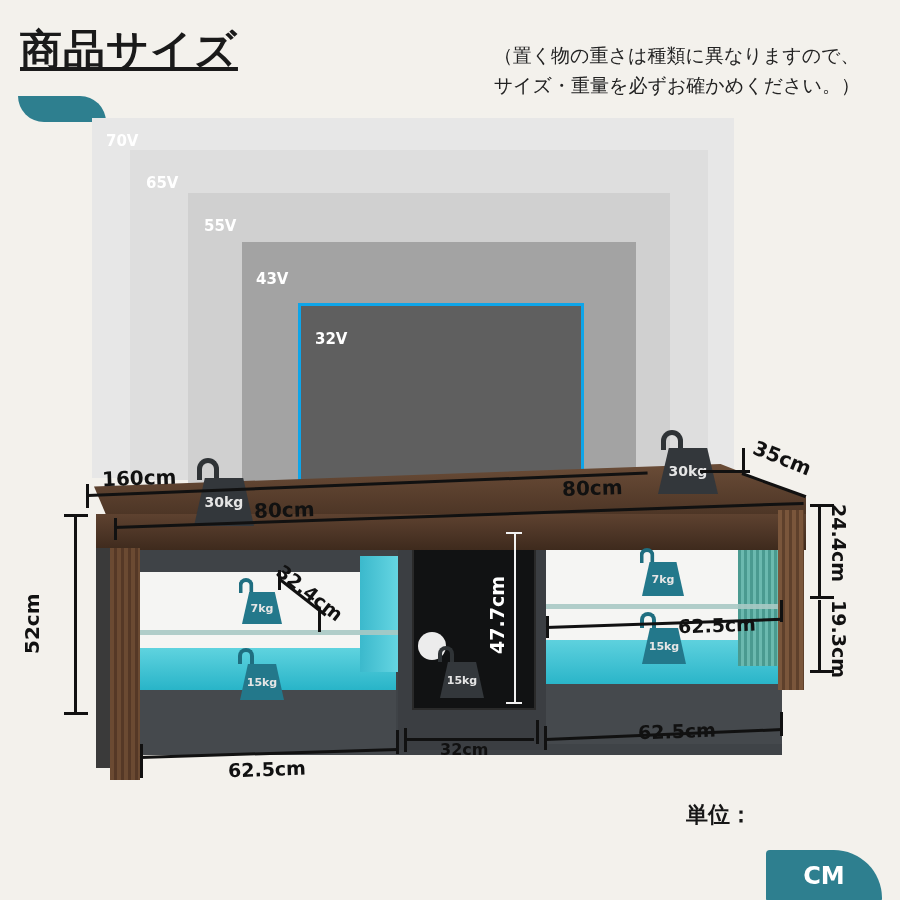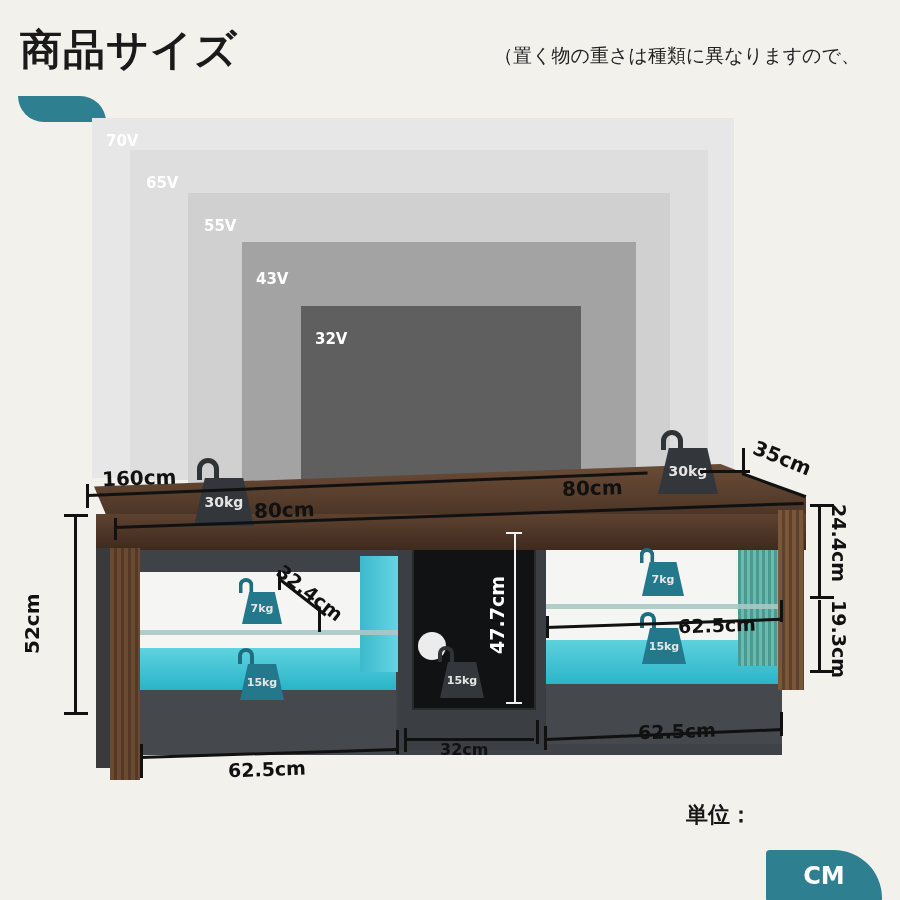--- a/index.html
+++ b/index.html
@@ -1,31 +1,31 @@
 <!DOCTYPE html>
 <html><head>
 <meta charset="utf-8">
 <style>
   * { box-sizing: border-box; margin: 0; padding: 0; }
   html, body { width: 900px; height: 900px; overflow: hidden; }
   body { background: #f3f1ec; font-family: "DejaVu Sans", sans-serif; position: relative; color: #161616; }
   .abs { position: absolute; }
 
-  .title { left: 20px; top: 22px; font-size: 42px; font-weight: bold; letter-spacing: 1px; color: #1a1a1a; }
+  .title { left: 20px; top: 22px; font-size: 42px; font-weight: bold; letter-spacing: 1px; color: #1a1a1a; text-decoration: underline; }
   .title-accent { left: 18px; top: 96px; width: 88px; height: 26px; background: #2e7f8f; border-radius: 0 40px 0 40px; }
   .note { right: 40px; top: 40px; text-align: left; font-size: 19px; line-height: 30px; color: #222; margin-left: 32px; }
 
   
   .tvrect { position: absolute; }
   .tvlabel { position: absolute; color: #fff; font-weight: bold; font-size: 15px; }
   .r70 { left: 92px; top: 118px; width: 642px; height: 360px; background: #e7e7e7; }
   .r65 { left: 130px; top: 150px; width: 578px; height: 330px; background: #dedede; }
   .r55 { left: 188px; top: 193px; width: 482px; height: 290px; background: #d0d0d0; }
   .r43 { left: 242px; top: 242px; width: 394px; height: 240px; background: #a3a3a3; }
-  .r32 { left: 298px; top: 303px; width: 286px; height: 183px; background: #5f5f5f; border: 3px solid #a3a3a3; }
+  .r32 { left: 298px; top: 303px; width: 286px; height: 183px; background: #5f5f5f; border: 3px solid #0ea5e9; }
   .tvstand { left: 428px; top: 480px; width: 28px; height: 14px; background: #2b2b2b; }
   .tvbar { left: 340px; top: 500px; width: 210px; height: 8px; background: #555; border-radius: 2px; }
 
   
   .top-slab { left: 94px; top: 464px; width: 712px; height: 56px; background: linear-gradient(#6a4c37, #4a3324); clip-path: polygon(0 40%, 88% 0, 100% 60%, 100% 100%, 2% 100%); }
   .top-front { left: 96px; top: 514px; width: 710px; height: 36px; background: linear-gradient(#5e4230, #3e2a1d); }
   .left-leg { left: 110px; top: 548px; width: 30px; height: 232px; background: repeating-linear-gradient(90deg,#6b4a32 0 4px,#553826 4px 7px); }
   .left-side { left: 96px; top: 548px; width: 18px; height: 220px; background: #3a3a3a; }
   .right-leg { left: 778px; top: 510px; width: 26px; height: 180px; background: repeating-linear-gradient(90deg,#7a563b 0 4px,#5e402b 4px 7px); }
   .cab-body { left: 138px; top: 545px; width: 644px; height: 210px; background: #3f4347; }
@@ -61,20 +61,21 @@
   .unit-label { left: 686px; top: 800px; font-size: 22px; font-weight: bold; }
   .unit-pill { left: 766px; top: 850px; width: 116px; height: 52px; background: #2e7f8f; border-radius: 4px 50px 4px 4px; color: #fff; font-weight: bold; font-size: 24px; display: flex; align-items: center; justify-content: center; }
 </style>
 </head>
 <body>
 
 <div class="abs title">商品サイズ</div>
 <div class="abs title-accent"></div>
 <div class="abs note">
   <div>（置く物の重さは種類に異なりますので、</div>
+  <div>サイズ・重量を必ずお確かめください。）</div>
 </div>
 
 <div class="tvrect r70">
     <span class="tvlabel" style="left:14px;top:14px">70V</span>
   </div>
 <div class="tvrect r65">
     <span class="tvlabel" style="left:16px;top:24px">65V</span>
   </div>
 <div class="tvrect r55">
     <span class="tvlabel" style="left:16px;top:24px">55V</span>

